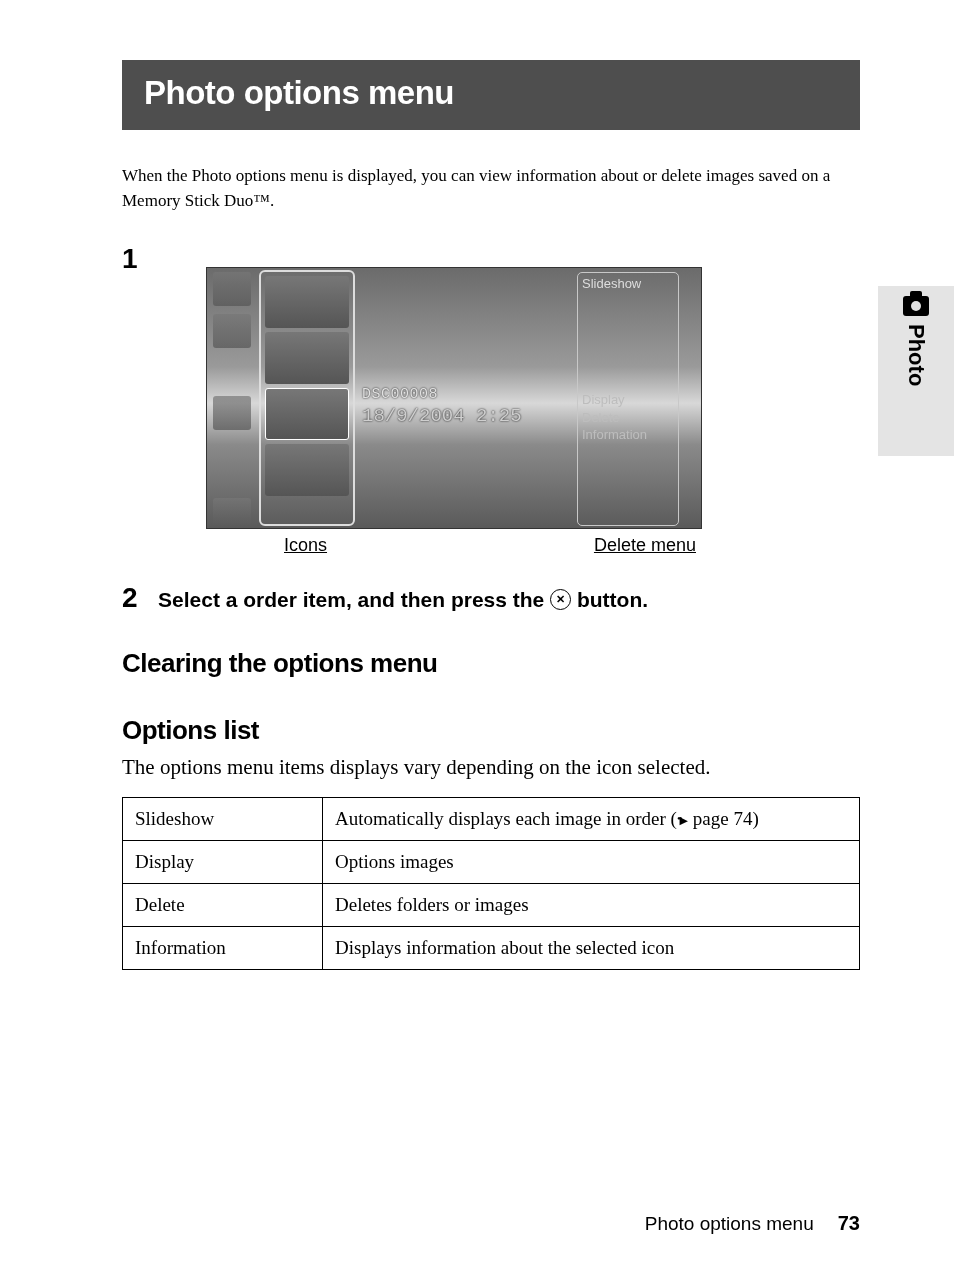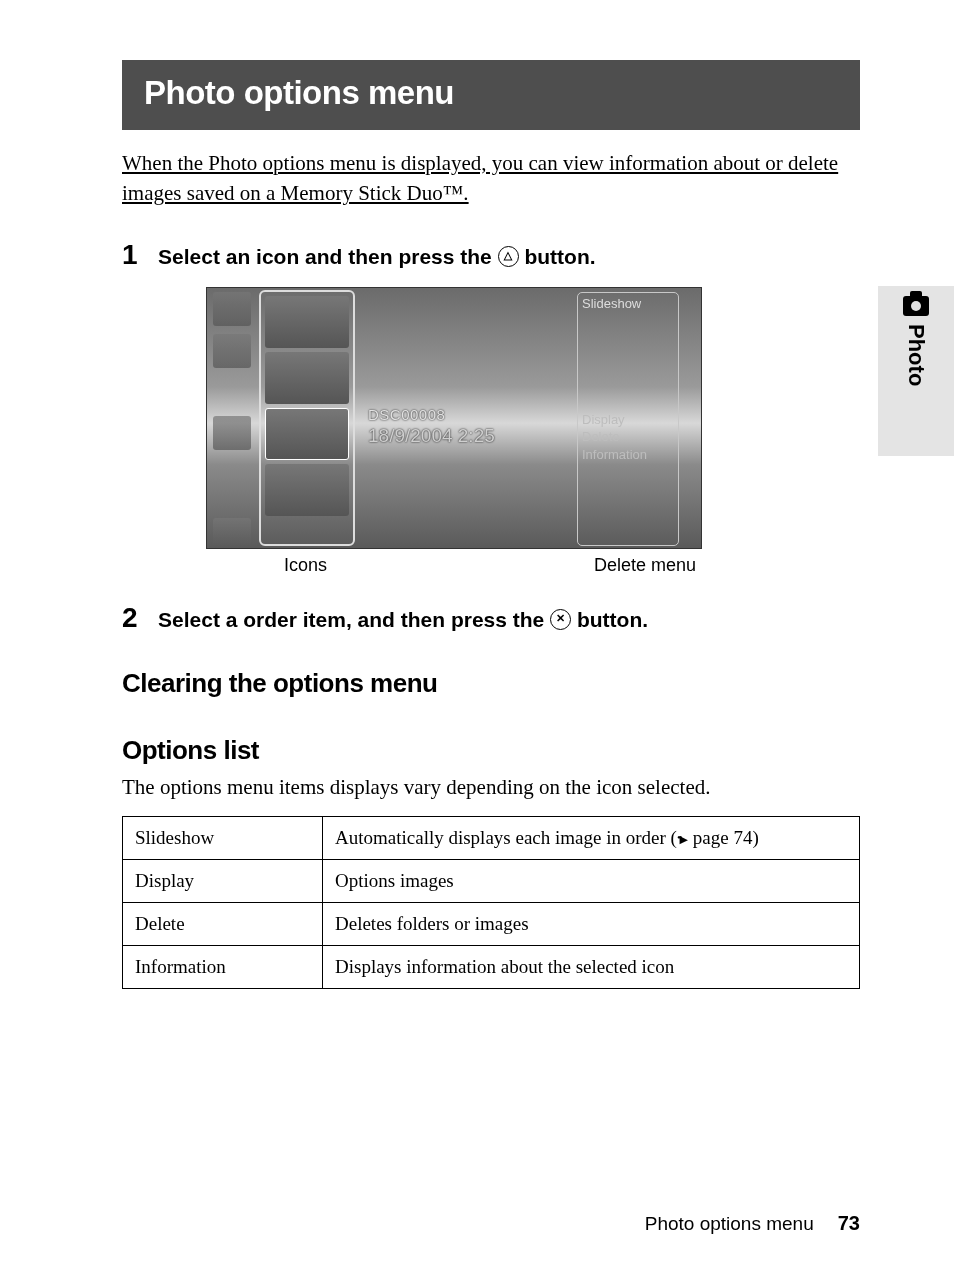--- a/index.html
+++ b/index.html
@@ -17,24 +17,23 @@
   .title-bar {
     background: #4e4e4e;
     color: #fff;
     font-family: Arial, Helvetica, sans-serif;
     font-weight: bold;
     font-size: 33px;
     padding: 14px 22px 18px 22px;
     letter-spacing: -0.5px;
   }
   .intro {
-    font-size: 21px;
-    margin-top: 18px;
+    font-size: 17px;
+    margin-top: 34px;
     line-height: 1.45;
-    text-decoration: underline;
   }
   .step {
     display: flex;
     margin-top: 32px;
     gap: 16px;
   }
   .step-num {
     font-family: Arial, Helvetica, sans-serif;
     font-weight: bold;
     font-size: 28px;
@@ -112,23 +111,23 @@
     background: linear-gradient(#777,#555);
     border-radius: 3px;
     width: 100%;
     flex: 0 0 auto;
   }
   .thumbcol .thumb { height: 34px; opacity:.7;}
   .thumbcol2 .thumb { height: 52px; }
   .thumb.sel { border: 1px solid #fff; }
   .meta {
     position: absolute;
-    left: 161px; top: 118px;
+    left: 155px; top: 118px;
     color: #e2e2e2;
-    font-family: Liberation Sans, sans-serif;
+    font-family: Liberation Mono, monospace;
     font-size: 15px;
     text-shadow: 0 0 2px #000;
   }
   .meta .fname { letter-spacing: 0.5px; }
   .meta .fdate { font-size: 19px; margin-top: 2px; color:#cfcfcf;}
   .optbox {
     position: absolute;
     right: 22px; top: 4px;
     width: 102px;
     height: 254px;
@@ -150,20 +149,21 @@
     font-family: Arial, sans-serif;
     line-height: 1.35;
   }
   .dlabels {
     display: flex;
     justify-content: space-between;
     font-family: Arial, sans-serif;
     font-size: 18px;
     margin-top: 6px;
     padding: 0 6px 0 78px;
+    text-decoration: underline;
   }
 
   .subhead {
     font-family: Arial, Helvetica, sans-serif;
     font-weight: bold;
     font-size: 26px;
     margin-top: 36px;
     letter-spacing: -0.5px;
   }
   .bodytext {
@@ -258,23 +258,20 @@
 </div>
 
 <div class="page">
   <div class="title-bar">Photo options menu</div>
 
   <p class="intro">When the Photo options menu is displayed, you can view information about or delete images saved on a Memory Stick Duo™.</p>
 
   <div class="step">
     <div class="step-num">1</div>
     <div class="step-body">
-      <div class="step-heading">
-        <span>Select an icon and then press the </span><span class="circle-btn circle-triangle"></span><span> button.</span>
-      </div>
 
       <div class="diagram-wrap">
         <div class="diagram">
           <div class="thumbcol">
             <div class="thumb"></div>
               <div class="thumb"></div>
               <div class="thumb" style="margin-top:40px"></div>
               <div class="thumb" style="margin-top:60px"></div>
           </div>
           <div class="thumbcol2">

